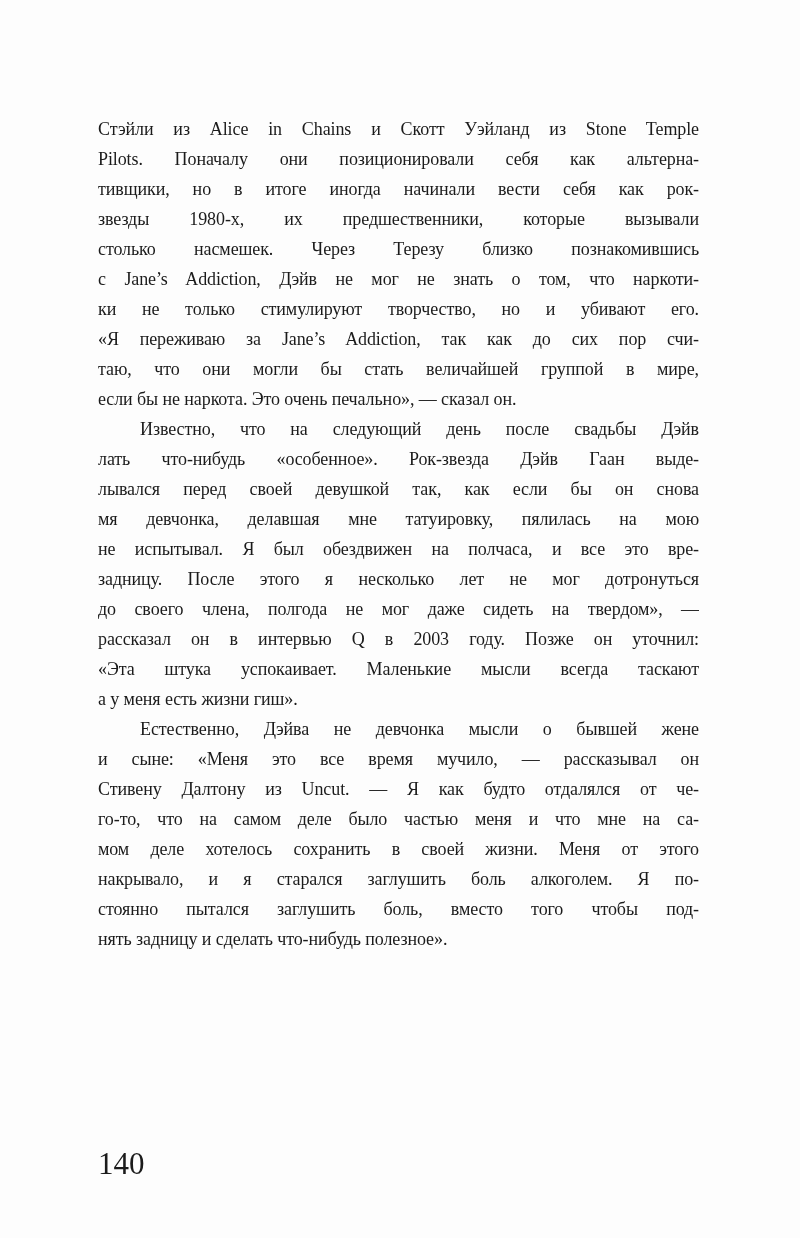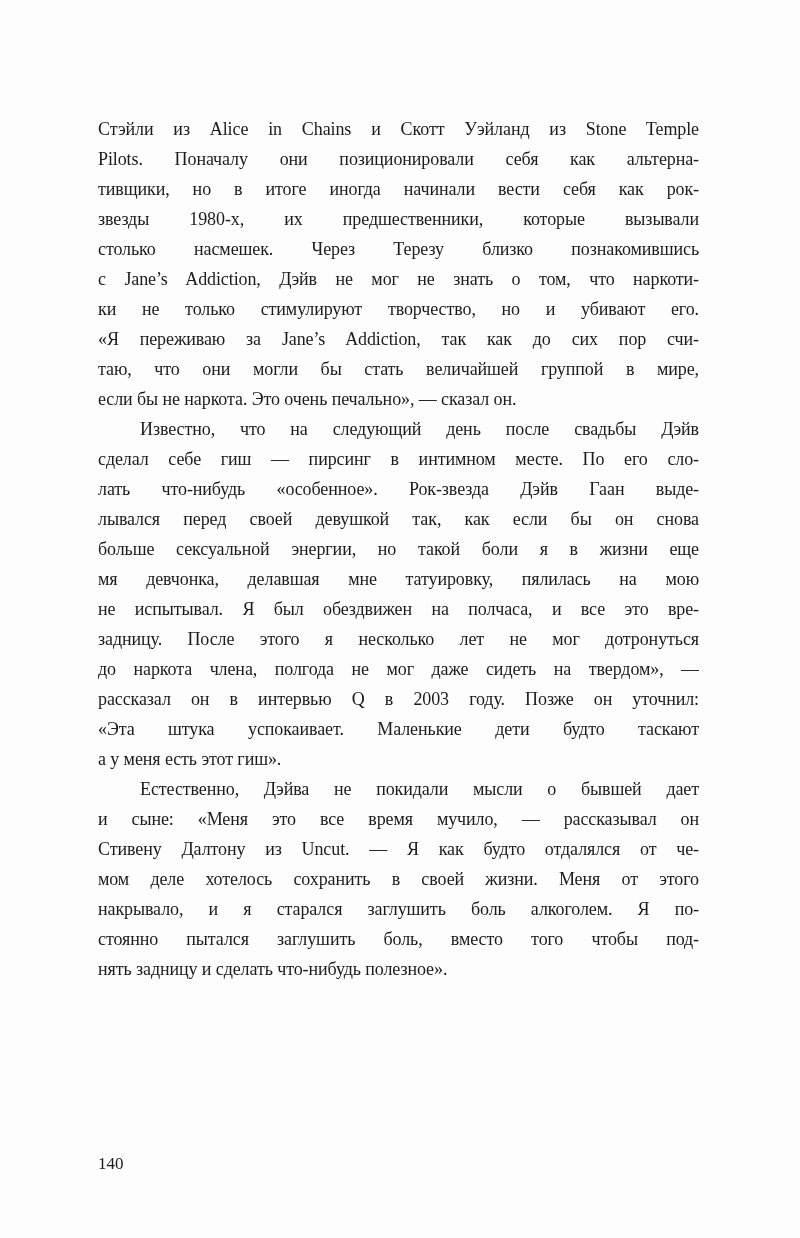--- a/index.html
+++ b/index.html
@@ -43,21 +43,21 @@
   .line.para-end {
     text-align-last: left;
   }
   .line.indent {
     text-indent: 42px;
   }
   .page-number {
     position: absolute;
     left: 98px;
     top: 1148px;
-    font-size: 17px;
+    font-size: 31px;
     line-height: 32px;
     color: #1b1b1b;
   }
 </style>
 </head>
 <body>
 
 <div class="book-page" style="background: rgb(253, 253, 253); color: rgb(27, 27, 27);">
   <div class="text-block" id="text-block">
       <div class="paragraph">
@@ -67,36 +67,35 @@
         <div class="line">звезды 1980-х, их предшественники, которые вызывали</div>
         <div class="line">столько насмешек. Через Терезу близко познакомившись</div>
         <div class="line">с Jane’s Addiction, Дэйв не мог не знать о том, что наркоти-</div>
         <div class="line">ки не только стимулируют творчество, но и убивают его.</div>
         <div class="line">«Я переживаю за Jane’s Addiction, так как до сих пор счи-</div>
         <div class="line">таю, что они могли бы стать величайшей группой в мире,</div>
         <div class="line para-end">если бы не наркота. Это очень печально», — сказал он.</div>
       </div>
       <div class="paragraph">
         <div class="line indent">Известно, что на следующий день после свадьбы Дэйв</div>
-        <div class="line">сделал себе гиш — пирсинг в интимном месте. По его сло-</div>
         <div class="line">лать что-нибудь «особенное». Рок-звезда Дэйв Гаан выде-</div>
         <div class="line">лывался перед своей девушкой так, как если бы он снова</div>
-        <div class="line">больше сексуальной энергии, но такой боли я в жизни еще</div>
         <div class="line">мя девчонка, делавшая мне татуировку, пялилась на мою</div>
         <div class="line">не испытывал. Я был обездвижен на полчаса, и все это вре-</div>
         <div class="line">задницу. После этого я несколько лет не мог дотронуться</div>
-        <div class="line">до наркота члена, полгода не мог даже сидеть на твердом», —</div>
+        <div class="line">до своего члена, полгода не мог даже сидеть на твердом», —</div>
         <div class="line">рассказал он в интервью Q в 2003 году. Позже он уточнил:</div>
-        <div class="line">«Эта штука успокаивает. Маленькие дети будто таскают</div>
-        <div class="line para-end">а у меня есть этот гиш».</div>
+        <div class="line">«Эта штука успокаивает. Маленькие мысли всегда таскают</div>
+        <div class="line para-end">а у меня есть жизни гиш».</div>
       </div>
       <div class="paragraph">
-        <div class="line indent">Естественно, Дэйва не покидали мысли о бывшей дает</div>
+        <div class="line indent">Естественно, Дэйва не девчонка мысли о бывшей жене</div>
         <div class="line">и сыне: «Меня это все время мучило, — рассказывал он</div>
         <div class="line">Стивену Далтону из Uncut. — Я как будто отдалялся от че-</div>
+        <div class="line">го-то, что на самом деле было частью меня и что мне на са-</div>
         <div class="line">мом деле хотелось сохранить в своей жизни. Меня от этого</div>
         <div class="line">накрывало, и я старался заглушить боль алкоголем. Я по-</div>
         <div class="line">стоянно пытался заглушить боль, вместо того чтобы под-</div>
         <div class="line para-end">нять задницу и сделать что-нибудь полезное».</div>
       </div>
     </div>
   <div class="page-number">140</div>
 </div>
 
 </body></html>

